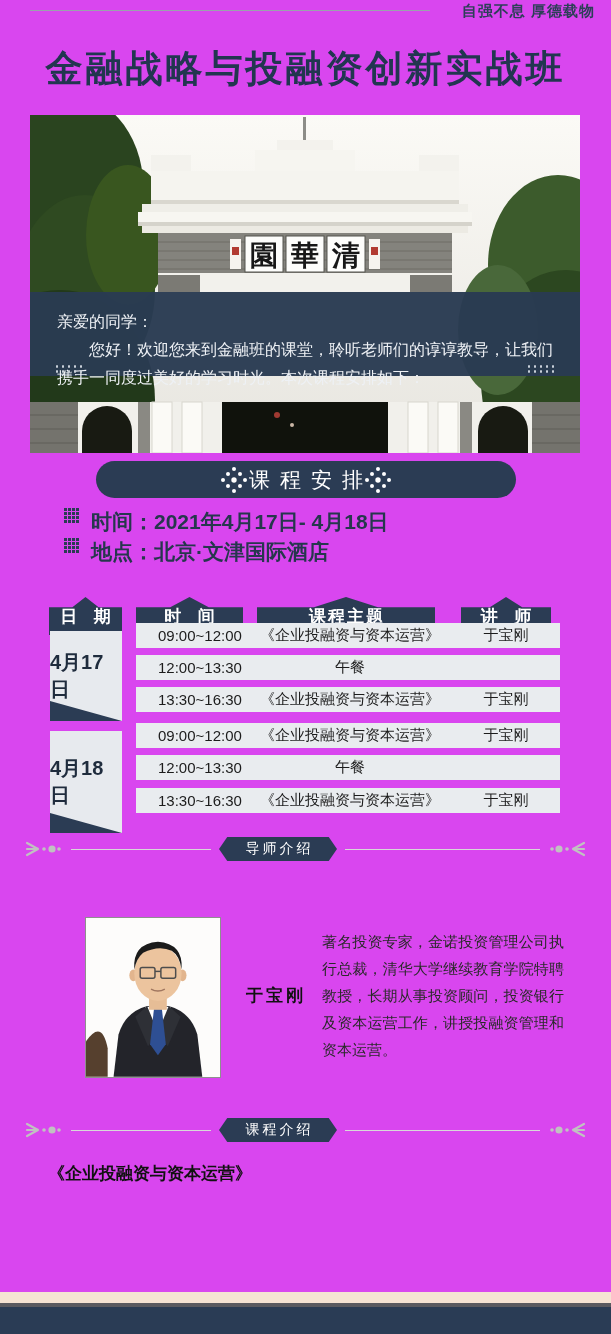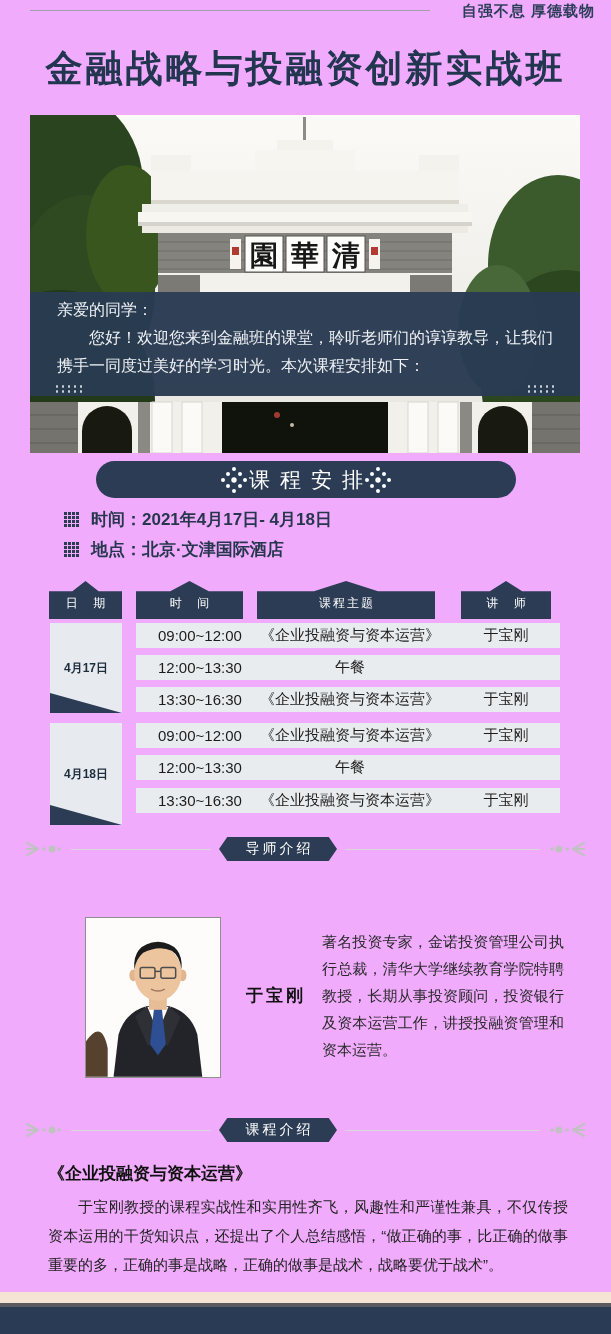--- a/index.html
+++ b/index.html
@@ -1,58 +1,58 @@
 <!DOCTYPE html>
 <html><head>
 <meta charset="utf-8">
 <style>
   html,body{margin:0;padding:0;background:#ffffff;}
-  .page{position:relative;width:611px;height:1334px;background:#f0abfc;overflow:hidden;
+  .page{position:relative;width:611px;height:1334px;background:#d946ef;overflow:hidden;
         font-family:"Liberation Sans",sans-serif;}
 
   
   .top-rule{position:absolute;left:30px;top:10px;width:400px;height:1px;background:#9aa2ac;}
   .motto{position:absolute;right:16px;top:2px;font-size:15px;font-weight:bold;color:#2d3f58;letter-spacing:1px;}
   .title{position:absolute;left:0;right:0;top:44px;margin:0;text-align:center;
          font-family:"Liberation Serif",serif;font-size:37px;font-weight:bold;color:#223650;letter-spacing:3px;}
 
   
   .hero{position:absolute;left:30px;top:115px;width:550px;height:338px;overflow:hidden;background:#e9e7e0;}
-  .hero-overlay{position:absolute;left:0;top:177px;width:550px;height:104px;background:rgba(41,59,82,.97);
-                color:#eef1f5;padding:4px 27px;box-sizing:border-box;}
+  .hero-overlay{position:absolute;left:0;top:177px;width:550px;height:84px;background:rgba(41,59,82,.97);
+                color:#eef1f5;padding:16px 27px;box-sizing:border-box;}
   .hero-overlay p{margin:0;font-size:16px;line-height:28px;}
   .g2{text-indent:2em;}
   .corner-dots{position:absolute;bottom:3px;width:30px;height:9px;
                background-image:radial-gradient(circle,#c9d1da 1px,transparent 1.4px);
                background-size:6px 5px;}
   .cd-l{left:24px}.cd-r{right:24px}
 
   
   .pill{position:absolute;left:96px;top:461px;width:420px;height:37px;background:#2b3c54;border-radius:19px;
         display:flex;align-items:center;justify-content:center;padding:0 20px;box-sizing:border-box;}
   .pill-label{color:#fff;font-size:21px;font-weight:500;letter-spacing:10px;margin-right:-10px;}
 
   
-  .info-row{position:absolute;left:64px;display:flex;align-items:center;
-            font-size:17px;font-weight:bold;color:#26374d;}
+  .info-row{position:absolute;left:64px;display:flex;
+            font-size:21px;font-weight:bold;color:#26374d;}
   .info-time{top:508px}.info-loc{top:538px}
   .grid-icon{display:grid;grid-template-columns:repeat(4,1fr);grid-template-rows:repeat(4,1fr);
              gap:1.5px;width:15px;height:15px;margin-right:12px;flex:none;}
   .grid-icon b{background:#2b3c54;}
 
   
   .tbl{position:absolute;left:49px;top:581px;width:517px;height:232px;}
-  .th{position:absolute;top:0;height:38px;background:#2b3c54;color:#fff;display:flex;align-items:flex-end;
-      justify-content:center;font-size:12px;font-weight:normal;padding-bottom:7px;box-sizing:border-box;
+  .th{position:absolute;top:16px;height:38px;background:#2b3c54;color:#fff;display:flex;align-items:flex-end;
+      justify-content:center;font-size:17px;font-weight:bold;padding-bottom:7px;box-sizing:border-box;
       clip-path:polygon(0 27%,32% 27%,50% 0,68% 27%,100% 27%,100% 100%,0 100%);}
   .th .ls6{letter-spacing:6px;text-indent:6px;}
   .th .ls2{letter-spacing:2px;text-indent:2px;}
   .th1{left:0;width:73px}.th2{left:87px;width:107px}.th3{left:208px;width:178px}.th4{left:412px;width:90px}
   .dcell{position:absolute;left:1px;width:72px;background:#e7eaee;display:flex;align-items:center;
-         justify-content:center;font-size:12px;font-weight:bold;color:#1f2c3d;}
+         justify-content:center;font-size:20px;font-weight:bold;color:#1f2c3d;margin-top:8px;}
   .d1{top:42px;height:90px}.d2{top:142px;height:102px}
   .dcell::after{content:"";position:absolute;left:0;bottom:0;width:100%;height:20px;background:#2b3c54;
                 clip-path:polygon(0 0,100% 100%,0 100%);}
   .row{position:absolute;left:87px;width:424px;height:25px;background:#e9ecef;display:flex;align-items:center;
        font-size:15px;color:#1c1c1c;font-weight:500;}
   .r1{top:42px}.r2{top:74px}.r3{top:106px}.r4{top:142px}.r5{top:174px}.r6{top:207px}
   .row .t{width:112px;padding-left:22px;box-sizing:border-box;}
   .row .c{flex:1;text-align:center;}
   .row .l{width:108px;text-align:center;}
 
@@ -391,19 +391,18 @@
       </g>
       <g fill="#c1c1c1">
           <circle cx="19" cy="8" r="1.8"></circle>
           <circle cx="11" cy="8" r="3.6"></circle>
           <circle cx="4" cy="8" r="1.8"></circle>
         </g>
     </svg>
   </div>
 
   <h2 class="course-title">《企业投融资与资本运营》</h2>
-  <p class="course-body">于宝刚教授的课程实战性和实用性齐飞，风趣性和严谨性兼具，不仅传授资本运用的干货知识点，还提出了个人总结感悟，“做正确的事，比正确的做事重要的多，正确的事是战略，正确的做事是战术，战略要优于战术”。</p>
 
   <div class="f-peach"></div>
   <div class="f-line"></div>
   <div class="f-navy"></div>
 
 </div>
 
 </body></html>

